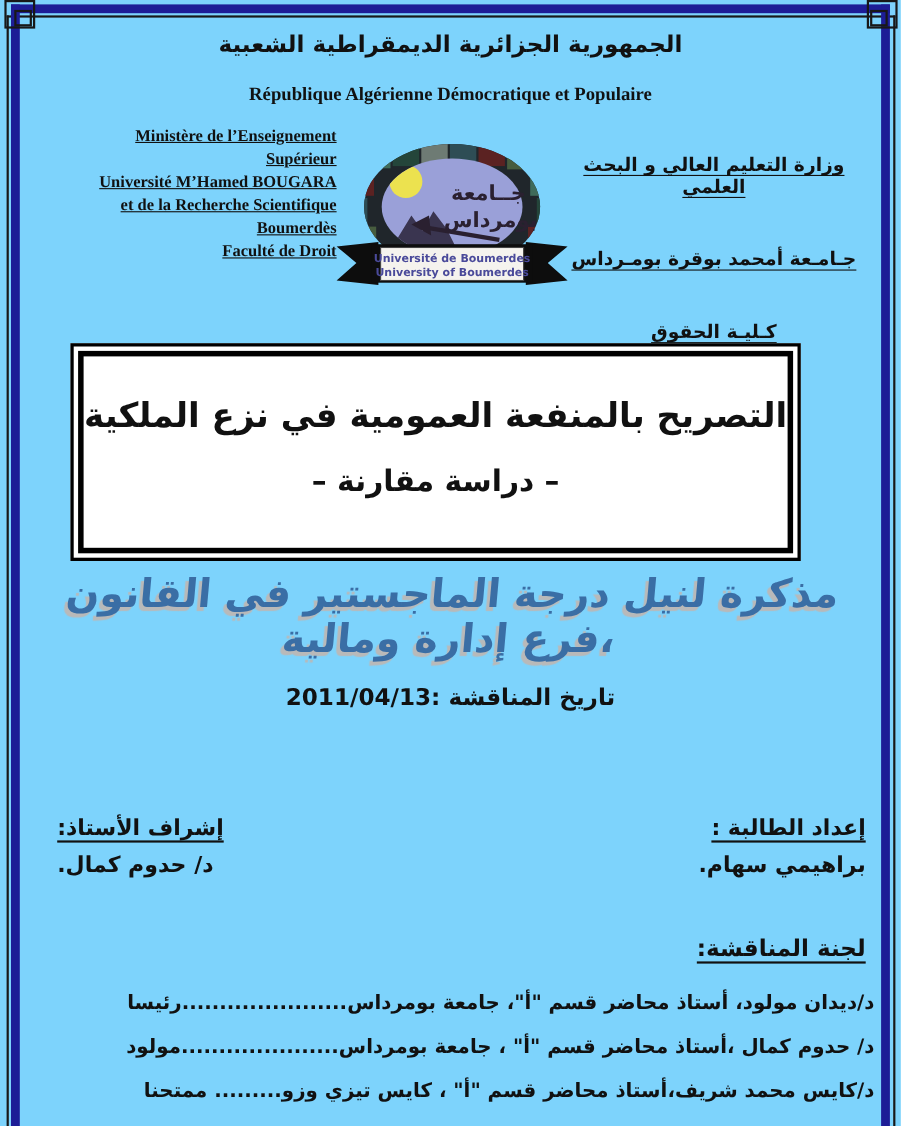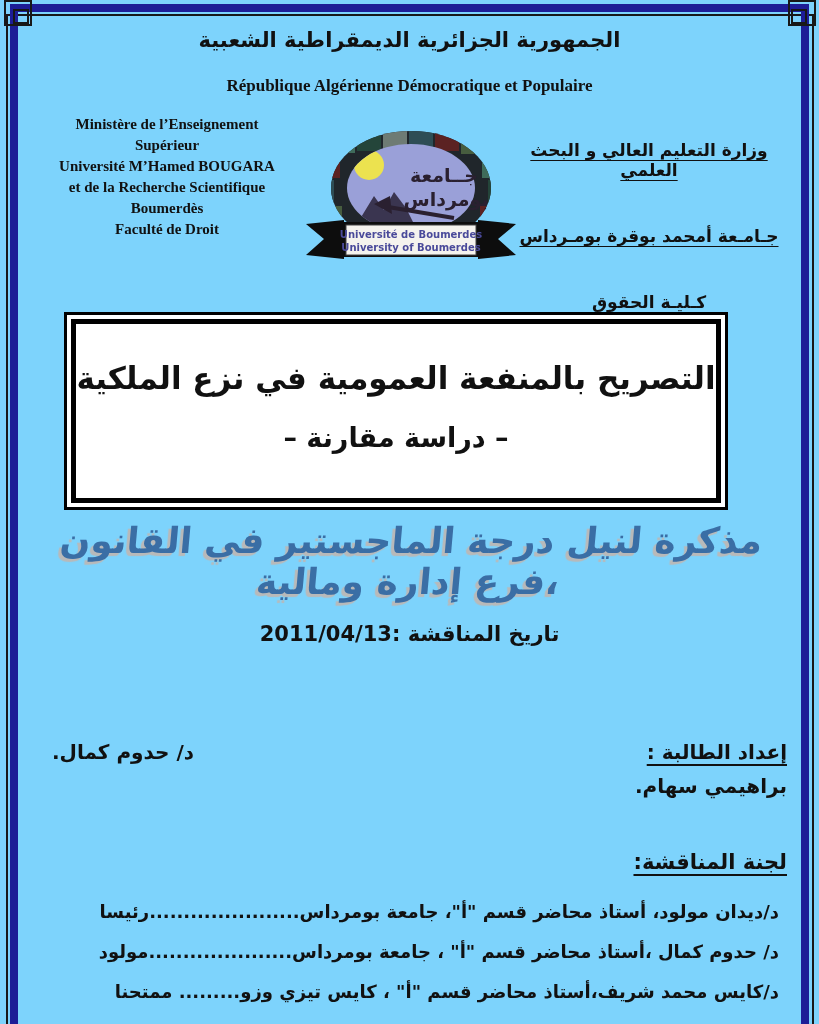--- a/index.html
+++ b/index.html
@@ -23,21 +23,21 @@
   .c-tl.inner{left:13px;top:9px;}
   .c-tr.outer{right:3px;top:0;}
   .c-tr.inner{right:12px;top:9px;}
   
   .republic-ar{position:absolute;top:28px;left:0;width:100%;text-align:center;
     font-size:21px;font-weight:bold;direction:rtl;}
   .republic-fr{position:absolute;top:76px;left:0;width:100%;text-align:center;
     font-family:"Liberation Serif",serif;font-size:17px;font-weight:bold;}
   .ministry-fr{position:absolute;left:28px;top:114px;width:278px;text-align:center;
     font-family:"Liberation Serif",serif;font-size:15px;font-weight:bold;line-height:21px;}
-  .ministry-fr div{}
+  .ministry-fr div{text-decoration:underline;text-align:right;}
   .ministry-ar{position:absolute;right:20px;top:122px;width:300px;text-align:center;
     direction:rtl;font-size:17px;font-weight:bold;display:flex;flex-direction:column;gap:28px;}
   .ministry-ar div{text-decoration:underline;text-underline-offset:4px;margin-top:18px;}
   .logo{position:absolute;left:302px;top:124px;width:218px;height:148px;}
   
   .title-box{position:absolute;left:64px;top:312px;width:658px;height:192px;
     border:3px solid #000;background:#fff;}
   .title-box-inner{position:absolute;inset:4px;border:5px solid #000;
     display:flex;flex-direction:column;align-items:center;direction:rtl;}
   .title-line1{margin-top:36px;font-size:31px;font-weight:bold;}
@@ -52,21 +52,21 @@
   
   .prepared{position:absolute;right:32px;top:735px;width:270px;direction:rtl;
     text-align:right;font-size:20px;font-weight:bold;line-height:34px;}
   .supervisor{position:absolute;left:52px;top:735px;width:240px;direction:rtl;
     text-align:left;font-size:20px;font-weight:bold;line-height:34px;}
   .p-label{text-decoration:underline;text-underline-offset:5px;text-decoration-thickness:2px;}
   
   .committee-label{position:absolute;right:32px;top:850px;direction:rtl;
     font-size:21px;font-weight:bold;text-decoration:underline;
     text-underline-offset:5px;text-decoration-thickness:2px;}
-  .committee-list{position:absolute;left:26px;right:40px;top:892px;direction:rtl;
+  .committee-list{position:absolute;left:26px;right:24px;top:892px;direction:rtl;
     text-align:right;font-size:18px;font-weight:bold;line-height:40px;white-space:nowrap;}
 </style>
 </head>
 <body>
 
 <div class="page">
 
   <div class="frame-black"></div>
   <div class="frame-blue"></div>
   <div class="corner outer c-tl"></div>
@@ -156,20 +156,21 @@
   <div class="degree">مذكرة لنيل درجة الماجستير في القانون ،فرع إدارة ومالية</div>
 
   <div class="defense-date">تاريخ المناقشة :2011/04/13</div>
 
   <div class="prepared">
     <div class="p-label">إعداد الطالبة :</div>
     <div>براهيمي سهام.</div>
   </div>
 
   <div class="supervisor">
+    <div class="p-label">إشراف الأستاذ:</div>
     <div>د/ حدوم كمال.</div>
   </div>
 
   <div class="committee-label">لجنة المناقشة:</div>
   <div class="committee-list">
     <div>د/ديدان مولود، أستاذ محاضر قسم "أ"، جامعة بومرداس......................رئيسا</div>
     <div>د/ حدوم كمال ،أستاذ محاضر قسم "أ" ، جامعة بومرداس.....................مولود</div>
     <div>د/كايس محمد شريف،أستاذ محاضر قسم "أ" ، كايس تيزي وزو......... ممتحنا</div>
   </div>
 

